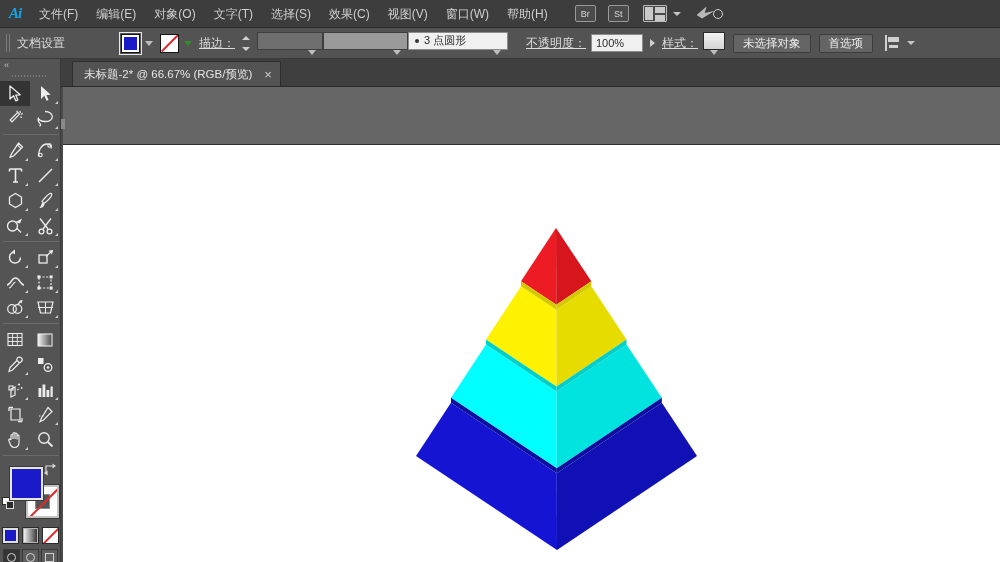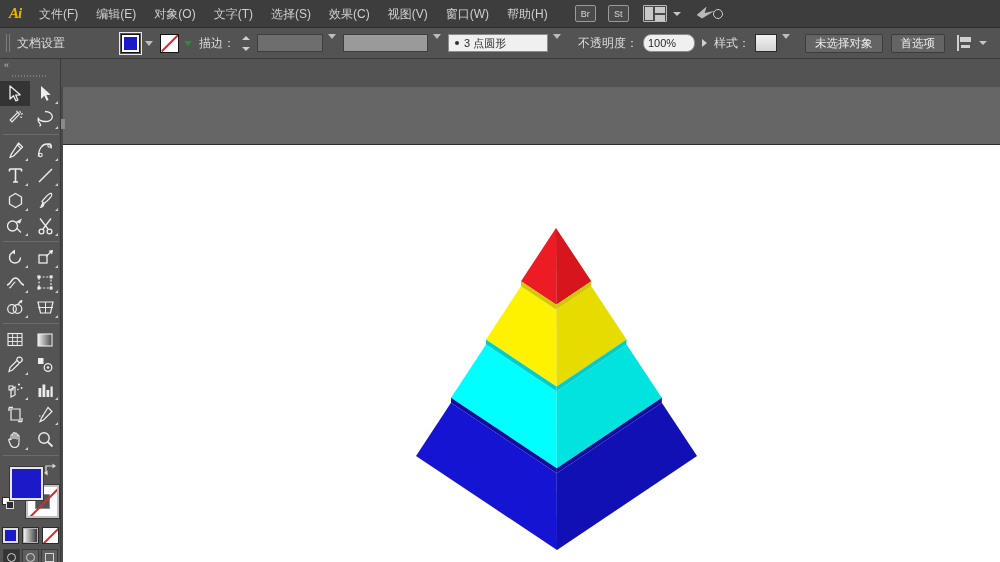--- a/index.html
+++ b/index.html
@@ -13,21 +13,21 @@
 
   
   .menubar {
     position:absolute; left:0; top:0; width:1000px; height:28px;
     background:#3d3d3d; display:flex; align-items:center;
     border-bottom:1px solid #2b2b2b;
   }
   .ai-logo {
     width:30px; height:28px; display:flex; align-items:center;
     justify-content:center; font-weight:bold; font-size:15px;
-    color:#eab308; font-style:italic; letter-spacing:-1px;
+    color:#0ea5e9; font-style:italic; letter-spacing:-1px;
     font-family:"Liberation Serif",serif;
   }
   .menu-item {
     padding:0 9px; height:28px; line-height:28px; font-size:12px;
     color:#cfcfcf; white-space:nowrap; cursor:default;
   }
   .mb-sep { width:14px; }
   .mb-box {
     width:21px; height:17px; border:1px solid #9a9a9a; border-radius:2px;
     display:flex; align-items:center; justify-content:center;
@@ -65,21 +65,21 @@
   .controlbar {
     position:absolute; left:0; top:28px; width:1000px; height:31px;
     background:#535353; display:flex; align-items:center;
     border-bottom:1px solid #3a3a3a; padding-left:6px;
   }
   .cb-grip{
     width:5px;height:18px;margin-right:6px;
     background:repeating-linear-gradient(to right,#7c7c7c 0 1px,transparent 1px 3px);
   }
   .cb-label { font-size:12px; color:#dcdcdc; white-space:nowrap; }
-  .cb-label.u { }
+  .cb-label.u { text-decoration:underline; }
   .sw-wrap { display:flex; align-items:center; margin-left:8px; }
   .swatch {
     width:19px;height:19px;background:#fff;border:1px solid #151515;
     display:flex;align-items:center;justify-content:center;
   }
   .swatch.sel { outline:1px solid #e8e8e8; outline-offset:1px; }
   .swatch .inner { width:13px;height:13px;background:#1a1ac8; }
   .swatch .none {
     width:17px;height:17px;background:#fff; position:relative; overflow:hidden;
   }
@@ -102,28 +102,28 @@
     border-right:4px solid transparent;
   }
   .stepper i.up { border-bottom:4px solid #cfcfcf; }
   .stepper i.dn { border-top:4px solid #cfcfcf; }
   .field {
     height:18px; background:#6e6e6e; border:1px solid #3e3e3e;
     display:flex; align-items:center; padding:0 4px; color:#e5e5e5;
     font-size:11px;
   }
   .field.light { background:#f0f0f0; color:#2a2a2a; border-color:#8c8c8c; }
-  .combo { display:flex; align-items:flex-start; }
+  .combo { display:flex; align-items:flex-end;flex-direction:column; }
   .profile-box { width:85px; }
   .brush-box {
     width:100px; display:flex; align-items:center; gap:5px;
     justify-content:flex-start; padding-left:6px;
   }
   .brush-dot { width:4px;height:4px;border-radius:50%;background:#333; }
-  .opacity-box { width:52px;border-radius:8px; }
+  .opacity-box { width:52px; }
   .arr-r {
     width:0;height:0;border-top:4px solid transparent;
     border-bottom:4px solid transparent;border-left:5px solid #cfcfcf;
     margin:0 7px;
   }
   .style-sw {
     width:22px;height:18px;border:1px solid #2a2a2a;
     background:linear-gradient(#f2f2f2,#d4d4d4);
   }
   .btn {
@@ -315,37 +315,43 @@
     </div>
 
     <div class="combo">
       <div class="field light brush-box">
         <span class="brush-dot"></span>
         <span>3 点圆形</span>
       </div>
       <div class="dd"></div>
     </div>
 
-    <div class="cb-label u" style="margin-left:10px">不透明度：</div>
+    <div class="cb-label u" style="margin-left:18px">不透明度：</div>
     <div class="field light opacity-box" style="margin-left:5px">100%</div>
     <div class="arr-r"></div>
 
     <div class="cb-label u">样式：</div>
     <div class="combo">
       <div class="style-sw" style="margin-left:5px"></div>
       <div class="dd"></div>
     </div>
 
     <div class="btn">未选择对象</div>
     <div class="btn">首选项</div>
 
     <div class="align-ic"></div>
     <div class="caret"></div>
   </div>
 
+  <div class="tabbar">
+    <div class="tab">
+      <span>未标题-2* @ 66.67% (RGB/预览)</span>
+      <span class="close">×</span>
+    </div>
+  </div>
 
   <div class="canvas">
     <div class="canvas-border-l"></div>
     <div class="scroll-tab2"></div>
     <div class="artboard">
 
       <svg class="pyramid" width="937" height="418" viewBox="0 0 937 418">
           <g>
             <polygon points="493.0,83.0 493.0,83.0 493.3,159.8 458.0,136.3" fill="#ED1C24"></polygon>
             <polygon points="493.0,83.0 493.0,83.0 493.3,159.8 528.3,136.3" fill="#D6151C"></polygon>

